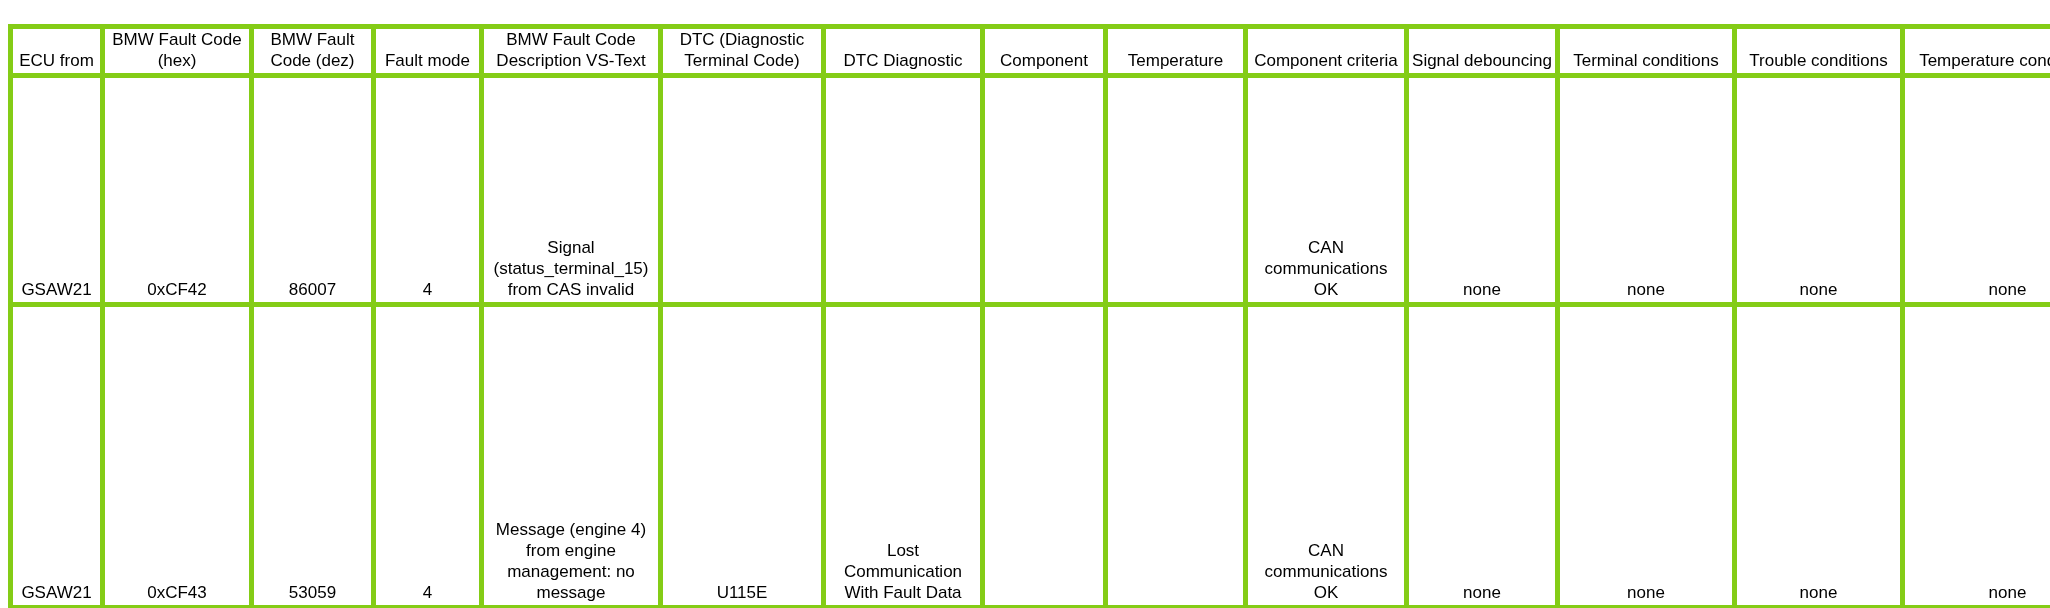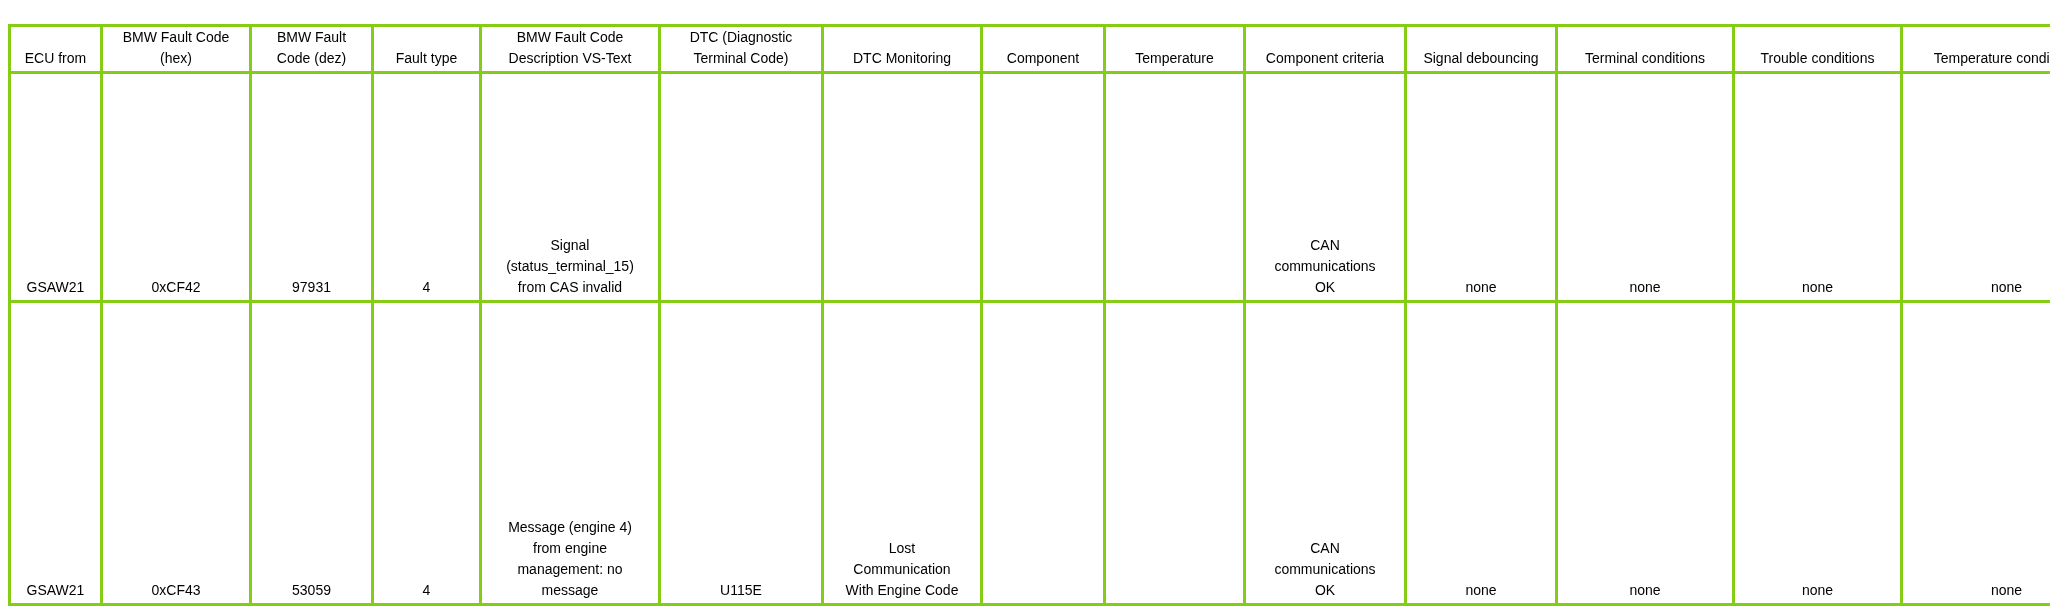--- a/index.html
+++ b/index.html
@@ -19,24 +19,24 @@
     position: absolute;
     left: 8px;
     top: 24px;
     border-collapse: collapse;
     table-layout: fixed;
     width: 2102px;
     background: #ffffff;
   }
   table.fault-table th,
   table.fault-table td {
-    border: 3px solid #84cc16;
+    border: 5px solid #84cc16;
     vertical-align: bottom;
     text-align: center;
-    font-size: 14px;
+    font-size: 17px;
     line-height: 21px;
     font-weight: normal;
     white-space: pre-line;
     padding: 0 2px 2px 2px;
     overflow: hidden;
   }
   tr.header-row  { height: 46px; }
   tr.data-row-1  { height: 229px; }
   tr.data-row-2  { height: 303px; }
 </style>
@@ -60,40 +60,40 @@
     <col style="width:168px">
     <col style="width:210px">
   </colgroup>
   <thead>
     <tr class="header-row">
       <th>ECU from</th>
       <th>BMW Fault Code
 (hex)</th>
       <th>BMW Fault
 Code (dez)</th>
-      <th>Fault type</th>
+      <th>Fault mode</th>
       <th>BMW Fault Code
 Description VS-Text</th>
       <th>DTC (Diagnostic
 Terminal Code)</th>
-      <th>DTC Monitoring</th>
+      <th>DTC Diagnostic</th>
       <th>Component</th>
       <th>Temperature</th>
       <th>Component criteria</th>
       <th>Signal debouncing</th>
       <th>Terminal conditions</th>
       <th>Trouble conditions</th>
       <th>Temperature conditions</th>
     </tr>
   </thead>
   <tbody>
     <tr class="data-row-1">
       <td>GSAW21</td>
       <td>0xCF42</td>
-      <td>97931</td>
+      <td>86007</td>
       <td>4</td>
       <td>Signal
 (status_terminal_15)
 from CAS invalid</td>
       <td></td>
       <td></td>
       <td></td>
       <td></td>
       <td>CAN
 communications
@@ -108,21 +108,21 @@
       <td>0xCF43</td>
       <td>53059</td>
       <td>4</td>
       <td>Message (engine 4)
 from engine
 management: no
 message</td>
       <td>U115E</td>
       <td>Lost
 Communication
-With Engine Code</td>
+With Fault Data</td>
       <td></td>
       <td></td>
       <td>CAN
 communications
 OK</td>
       <td>none</td>
       <td>none</td>
       <td>none</td>
       <td>none</td>
     </tr>

